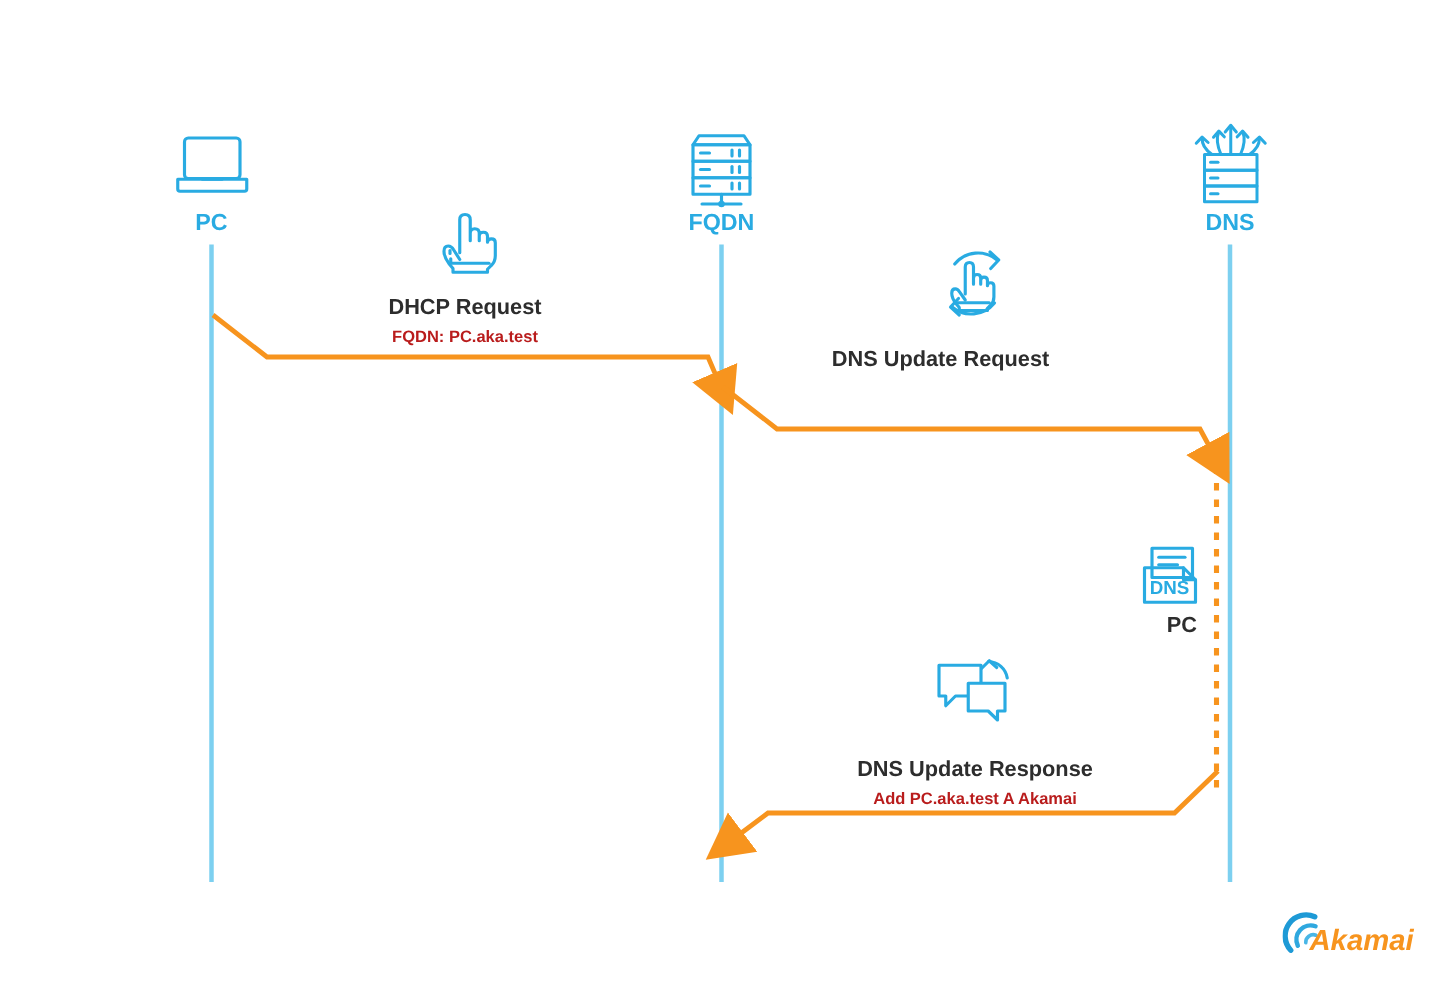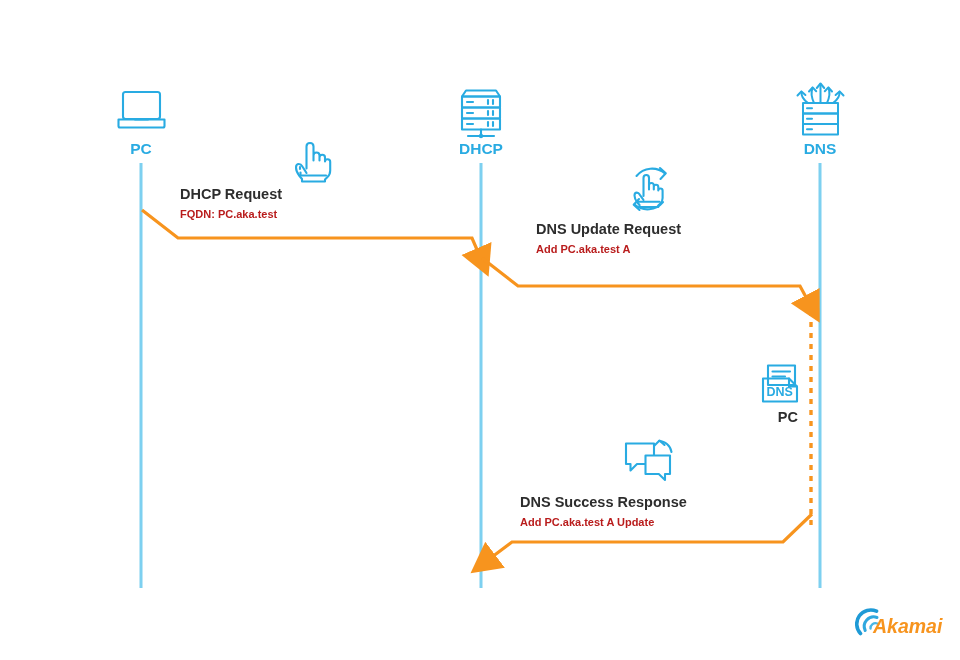--- a/index.html
+++ b/index.html
@@ -28,22 +28,23 @@
     position: absolute;
     color: #29abe2;
     font-size: 15.5px;
     font-weight: 600;
     white-space: nowrap;
     text-align: center;
     line-height: 19px;
   }
   .msg-block {
     position: absolute;
-    text-align: left;
+    text-align: center;
     line-height: 19.5px;
+    margin-top: 11px;
   }
   .msg-title {
     font-size: 14.5px;
     font-weight: bold;
     color: #2d2d2d;
     display: block;
   }
   .msg-sub {
     font-size: 11px;
     font-weight: bold;
@@ -182,37 +183,36 @@
 
     <path d="M142 210 L178 238 L472 238 L478 252" stroke="#f7941e" stroke-width="3.2" fill="none" stroke-linejoin="miter" stroke-linecap="butt" marker-end="url(#arrowR)"></path>
 
     <path d="M482 258 L518 286 L800 286 L807 299" stroke="#f7941e" stroke-width="3.2" fill="none" stroke-linejoin="miter" stroke-linecap="butt" marker-end="url(#arrowR)"></path>
 
     <path d="M812 514 L783 542 L512 542 L492 557" stroke="#f7941e" stroke-width="3.2" fill="none" stroke-linejoin="miter" stroke-linecap="butt" marker-end="url(#arrowL)"></path>
   </svg>
 
   <div class="node-label" style="left:101px; top:139px; width:80px;">PC</div>
 
-  <div class="node-label" style="left:431px; top:139px; width:100px;">DHCP</div>
+  <div class="node-label" style="left:431px; top:139px; width:100px;">FQDN</div>
 
   <div class="node-label" style="left:770px; top:139px; width:100px;">DNS</div>
 
   <div class="msg-block" style="left:180px; top:185px; width:260px;">
     <span class="msg-title">DHCP Request</span>
     <span class="msg-sub">FQDN: PC.aka.test</span>
   </div>
 
-  <div class="msg-block" style="left:536px; top:220px; width:260px;">
+  <div class="msg-block" style="left:497px; top:220px; width:260px;">
     <span class="msg-title">DNS Update Request</span>
-    <span class="msg-sub">Add PC.aka.test A</span>
   </div>
 
   <div class="msg-block" style="left:520px; top:493px; width:260px;">
-    <span class="msg-title">DNS Success Response</span>
-    <span class="msg-sub">Add PC.aka.test A Update</span>
+    <span class="msg-title">DNS Update Response</span>
+    <span class="msg-sub">Add PC.aka.test A Akamai</span>
   </div>
 
   <div class="record-block" style="left:617px; top:408px; width:181px;">
     <span class="msg-title">PC</span>
   </div>
 
   <svg id="akamai-logo" viewBox="0 0 92 34" xmlns="http://www.w3.org/2000/svg">
     <g fill="none">
       <path d="M21.5 3.2 A14 14 0 0 0 5.5 25.5" stroke="#1e9ad6" stroke-width="3.6" stroke-linecap="round"></path>
       <path d="M22 9.5 A9.5 9.5 0 0 0 10.2 22.5" stroke="#2fa8df" stroke-width="3" stroke-linecap="round"></path>

